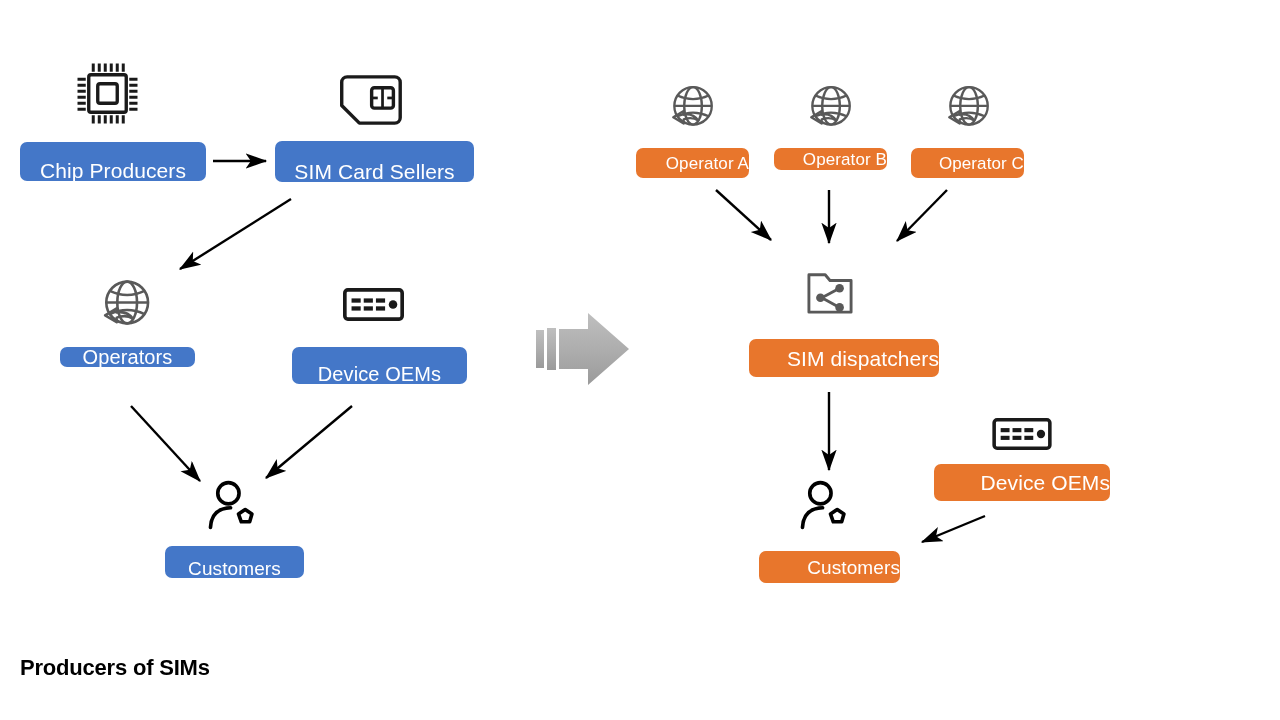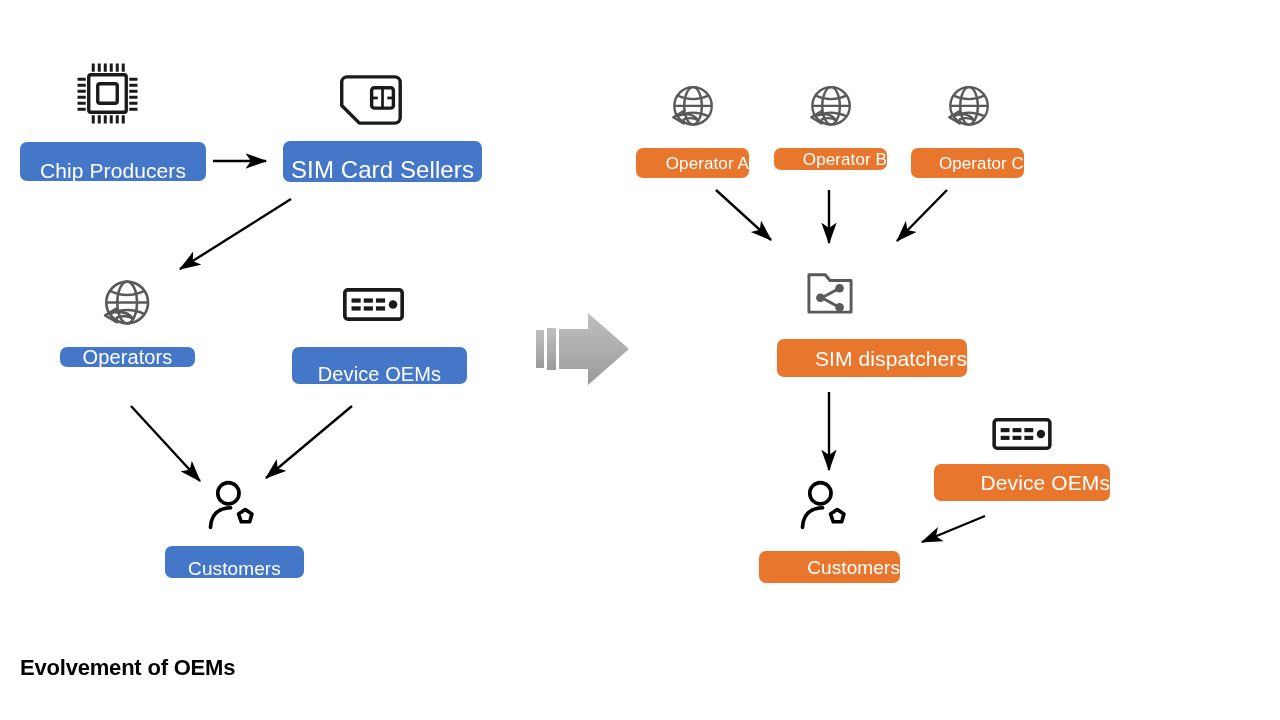--- a/index.html
+++ b/index.html
@@ -156,21 +156,21 @@
   <svg class="icon" style="left:206px; top:478px;" width="56" height="54" viewBox="0 0 100 96">
     <circle cx="40" cy="27" r="19" fill="none" stroke="#000" stroke-width="6.5"></circle>
     <path d="M8,88 Q10,54 44,53" fill="none" stroke="#000" stroke-width="6.5" stroke-linecap="round"></path>
     <path d="M70,56 L82,64 L78,78 L63,78 L58,64 Z" fill="none" stroke="#000" stroke-width="6.5" stroke-linejoin="round"></path>
   </svg>
 
   <div class="pill blue" style="left:20px; top:142px; width:186px; height:39px; font-size:21px;">
     <span>Chip Producers</span>
   </div>
 
-  <div class="pill blue" style="left:275px; top:141px; width:199px; height:41px; font-size:24px;margin-left:8px;">
+  <div class="pill blue" style="left:275px; top:141px; width:199px; height:41px; font-size:21px;">
     <span>SIM Card Sellers</span>
   </div>
 
   <div class="pill blue" style="left:60px; top:347px; width:135px; height:20px; font-size:20px;">
     <span>Operators</span>
   </div>
 
   <div class="pill blue" style="left:292px; top:347px; width:175px; height:37px; font-size:20px;">
     <span>Device OEMs</span>
   </div>
@@ -243,21 +243,21 @@
       <line x1="33" y1="58" x2="66" y2="40"></line>
       <line x1="33" y1="58" x2="66" y2="76"></line>
     </g>
     <g fill="#595959">
       <circle cx="30" cy="58" r="9"></circle>
       <circle cx="70" cy="38" r="9"></circle>
       <circle cx="70" cy="78" r="9"></circle>
     </g>
   </svg>
 
-  <div class="pill orange" style="left:749px; top:339px; width:190px; height:38px; font-size:21px;margin-left:28px;">
+  <div class="pill orange" style="left:749px; top:339px; width:190px; height:38px; font-size:21px;">
     <span>SIM dispatchers</span>
   </div>
 
   <svg class="icon" style="left:992px; top:418px;" width="60" height="32" viewBox="0 0 100 54">
     <rect x="3" y="3" width="94" height="48" rx="5" fill="none" stroke="#1a1a1a" stroke-width="6"></rect>
     <g fill="#1a1a1a">
       <rect x="14" y="17" width="15" height="7"></rect>
       <rect x="34" y="17" width="15" height="7"></rect>
       <rect x="54" y="17" width="15" height="7"></rect>
       <rect x="14" y="30" width="15" height="7"></rect>
@@ -274,15 +274,15 @@
   <svg class="icon" style="left:798px; top:478px;" width="56" height="54" viewBox="0 0 100 96">
     <circle cx="40" cy="27" r="19" fill="none" stroke="#000" stroke-width="6.5"></circle>
     <path d="M8,88 Q10,54 44,53" fill="none" stroke="#000" stroke-width="6.5" stroke-linecap="round"></path>
     <path d="M70,56 L82,64 L78,78 L63,78 L58,64 Z" fill="none" stroke="#000" stroke-width="6.5" stroke-linejoin="round"></path>
   </svg>
 
   <div class="pill orange" style="left:759px; top:551px; width:141px; height:32px; font-size:19px;">
     <span>Customers</span>
   </div>
 
-  <div id="title">Evolvement of OEMs</div>
+  <div id="title">Producers of SIMs</div>
 
 </div>
 
 </body></html>

